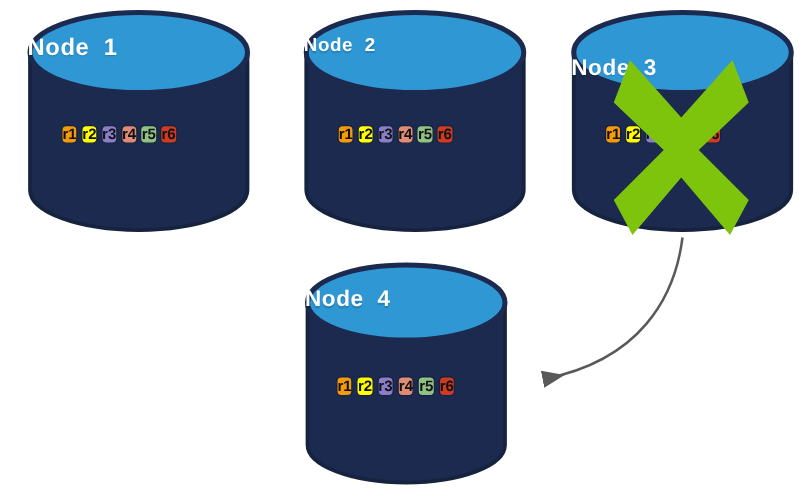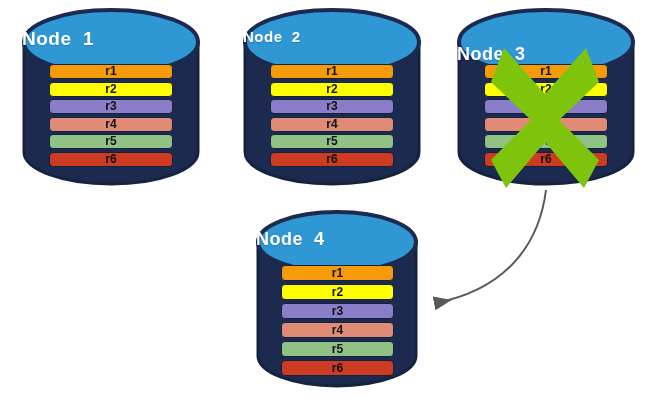--- a/index.html
+++ b/index.html
@@ -38,21 +38,22 @@
     font-weight: bold;
     letter-spacing: 0.5px;
     white-space: pre;
     text-shadow: 0 1px 1px rgba(0,0,0,0.18);
     z-index: 3;
   }
   .rows {
     position: absolute;
     z-index: 3;
     display: flex;
-    flex-direction: column;
+    flex-direction: row;
+    margin-top: 36px;
   }
   .row-bar {
     position: relative;
     border-radius: 4px;
     border: 1px solid #14223f;
     box-sizing: border-box;
     display: flex;
     align-items: center;
     justify-content: center;
     color: #111111;
@@ -167,21 +168,21 @@
       <div class="row-bar" style="height:15px; background:#CC3B22; font-size:12px;">
         <span class="row-label">r6</span>
       </div>
     </div>
 
     <svg class="xmark" style="left:34px; top:34px;" width="108" height="146" viewBox="0 0 108 146">
       <path d="M13,6 L0,40 L40,78 L0,118 L15,146 L54,100 L93,146 L108,118 L68,78 L108,40 L95,6 L54,52 Z" fill="#7FC40C"></path>
     </svg>
   </div>
 
-  <div class="node" id="node-4" style="left:256px; top:210px; width:133px; height:178px;">
+  <div class="node" id="node-4" style="left:244px; top:210px; width:133px; height:178px;">
     <svg class="cyl-svg" width="162" height="178" viewBox="0 0 162 178">
       <path d="M2,32 L2,146 A79,30 0 0 0 160,146 L160,32 Z" fill="#1B2A4E"></path>
       <path d="M2,32 L2,146 A79,30 0 0 0 160,146 L160,32 Z" fill="none" stroke="#16233f" stroke-width="3"></path>
       <ellipse cx="81" cy="32" rx="79" ry="30" fill="#2E97D4" stroke="#1B2A4E" stroke-width="4"></ellipse>
     </svg>
     <div class="node-title" style="top:19px; font-size:18px;">Node  4</div>
     <div class="rows" style="left:25px; top:55px; width:113px; gap:3px;">
       <div class="row-bar" style="height:16px; background:#F59B0A; font-size:12px;">
         <span class="row-label">r1</span>
       </div>

